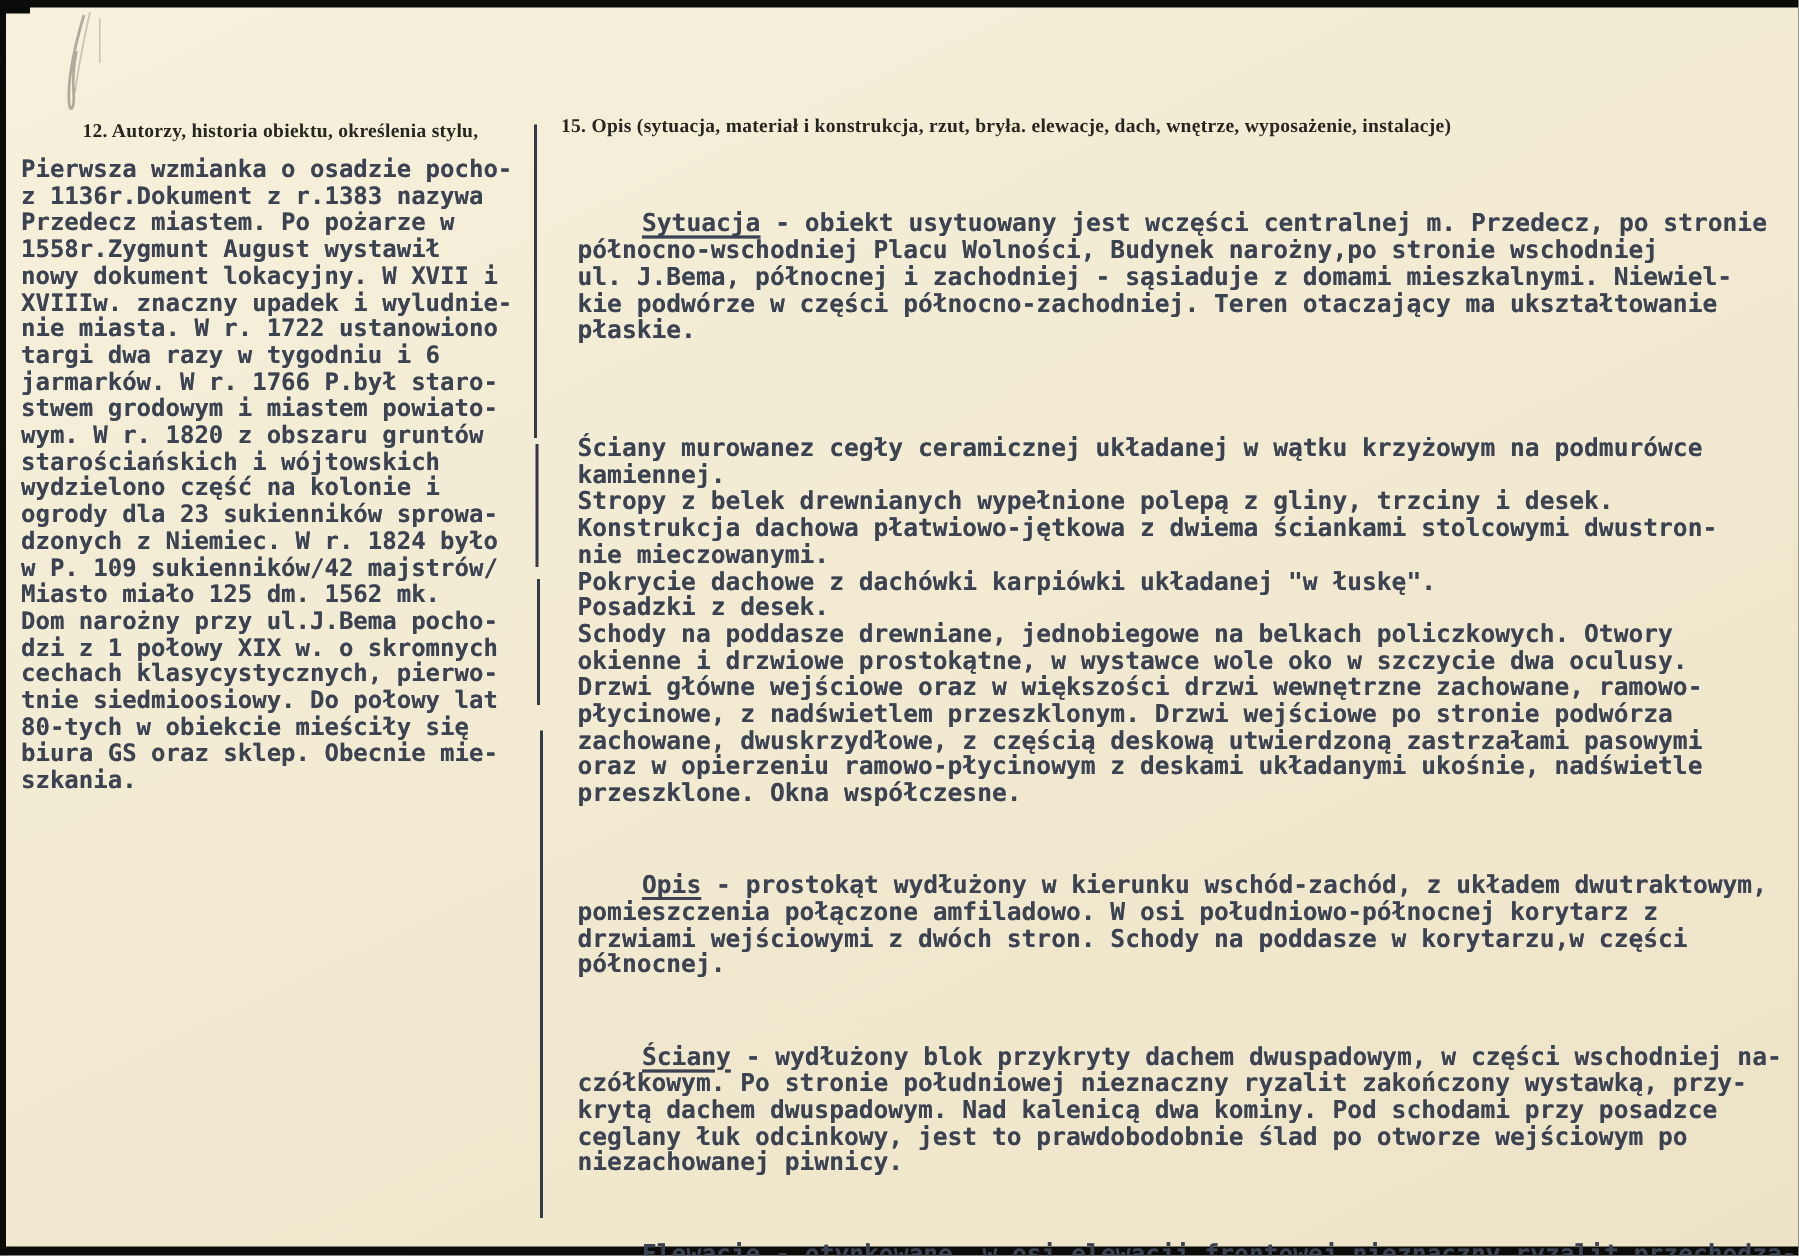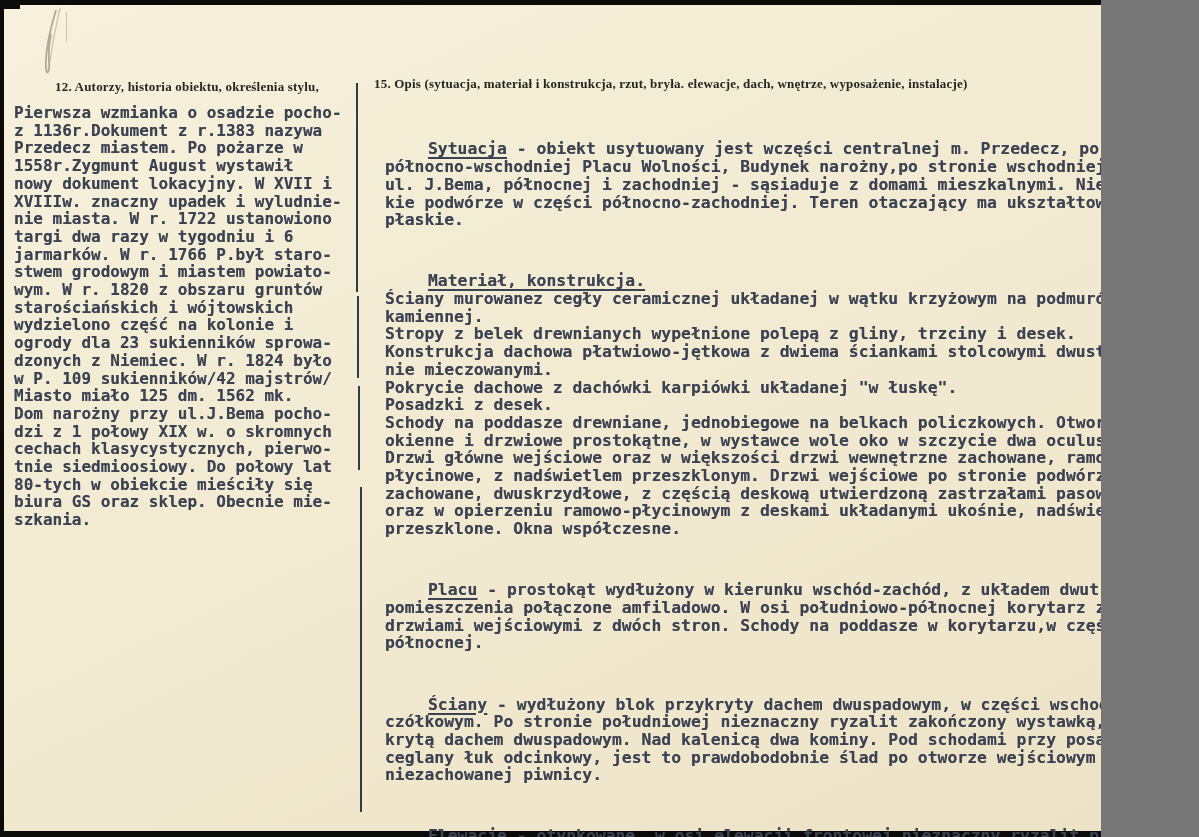--- a/index.html
+++ b/index.html
@@ -1,18 +1,18 @@
 <!DOCTYPE html>
 <html><head>
 <meta charset="utf-8">
 <style>
   html,body{margin:0;padding:0;background:#777;}
   .page{
     position:relative;
-    width:1101px;height:837px;
+    width:1199px;height:837px;
     overflow:hidden;
     background:linear-gradient(155deg,#f7f1dd 0%,#f3ecd4 35%,#efe6cb 80%,#ece2c6 100%);
     font-family:"DejaVu Sans Mono","Liberation Mono",monospace;
   }
   
   .edge{position:absolute;background:#0b0b09;}
   .edge-top{left:0;top:0;width:1199px;height:5px;}
   .edge-left{left:0;top:0;width:4px;height:837px;}
   .edge-bottom{left:0;top:831px;width:1199px;height:6px;}
   .corner-smudge{left:0;top:0;width:20px;height:9px;}
@@ -113,36 +113,36 @@
 80-tych w obiekcie mieściły się
 biura GS oraz sklep. Obecnie mie-
 szkania.</div>
 
   <div class="type col-right">
     <div class="section"><span class="hd">Sytuacja</span><span> - obiekt usytuowany jest wczęści centralnej m. Przedecz, po stronie
 północno-wschodniej Placu Wolności, Budynek narożny,po stronie wschodniej
 ul. J.Bema, północnej i zachodniej - sąsiaduje z domami mieszkalnymi. Niewiel-
 kie podwórze w części północno-zachodniej. Teren otaczający ma ukształtowanie
 płaskie.</span></div>
-    <div class="section"><span class="hd">Materiał, konstrukcja.</span><span>
+    <div class="section"><span>
 Ściany murowanez cegły ceramicznej układanej w wątku krzyżowym na podmurówce
 kamiennej.
 Stropy z belek drewnianych wypełnione polepą z gliny, trzciny i desek.
 Konstrukcja dachowa płatwiowo-jętkowa z dwiema ściankami stolcowymi dwustron-
 nie mieczowanymi.
 Pokrycie dachowe z dachówki karpiówki układanej "w łuskę".
 Posadzki z desek.
 Schody na poddasze drewniane, jednobiegowe na belkach policzkowych. Otwory
 okienne i drzwiowe prostokątne, w wystawce wole oko w szczycie dwa oculusy.
 Drzwi główne wejściowe oraz w większości drzwi wewnętrzne zachowane, ramowo-
 płycinowe, z nadświetlem przeszklonym. Drzwi wejściowe po stronie podwórza
 zachowane, dwuskrzydłowe, z częścią deskową utwierdzoną zastrzałami pasowymi
 oraz w opierzeniu ramowo-płycinowym z deskami układanymi ukośnie, nadświetle
 przeszklone. Okna współczesne.</span></div>
-    <div class="section"><span class="hd">Placu</span><span> - prostokąt wydłużony w kierunku wschód-zachód, z układem dwutraktowym,
+    <div class="section"><span class="hd">Opis</span><span> - prostokąt wydłużony w kierunku wschód-zachód, z układem dwutraktowym,
 pomieszczenia połączone amfiladowo. W osi południowo-północnej korytarz z
 drzwiami wejściowymi z dwóch stron. Schody na poddasze w korytarzu,w części
 północnej.</span></div>
     <div class="section"><span class="hd">Ściany</span><span> - wydłużony blok przykryty dachem dwuspadowym, w części wschodniej na-
 czółkowym. Po stronie południowej nieznaczny ryzalit zakończony wystawką, przy-
 krytą dachem dwuspadowym. Nad kalenicą dwa kominy. Pod schodami przy posadzce
 ceglany łuk odcinkowy, jest to prawdobodobnie ślad po otworze wejściowym po
 niezachowanej piwnicy.</span></div>
     <div class="section"><span class="hd">Elewacje</span><span> - otynkowane, w osi elewacji frontowej nieznaczny ryzalit przechodzą-
 cy w wystawkę. Wgłębnie umieszczone drzwi ujęte z dwóch stron parami sąsiadu-

